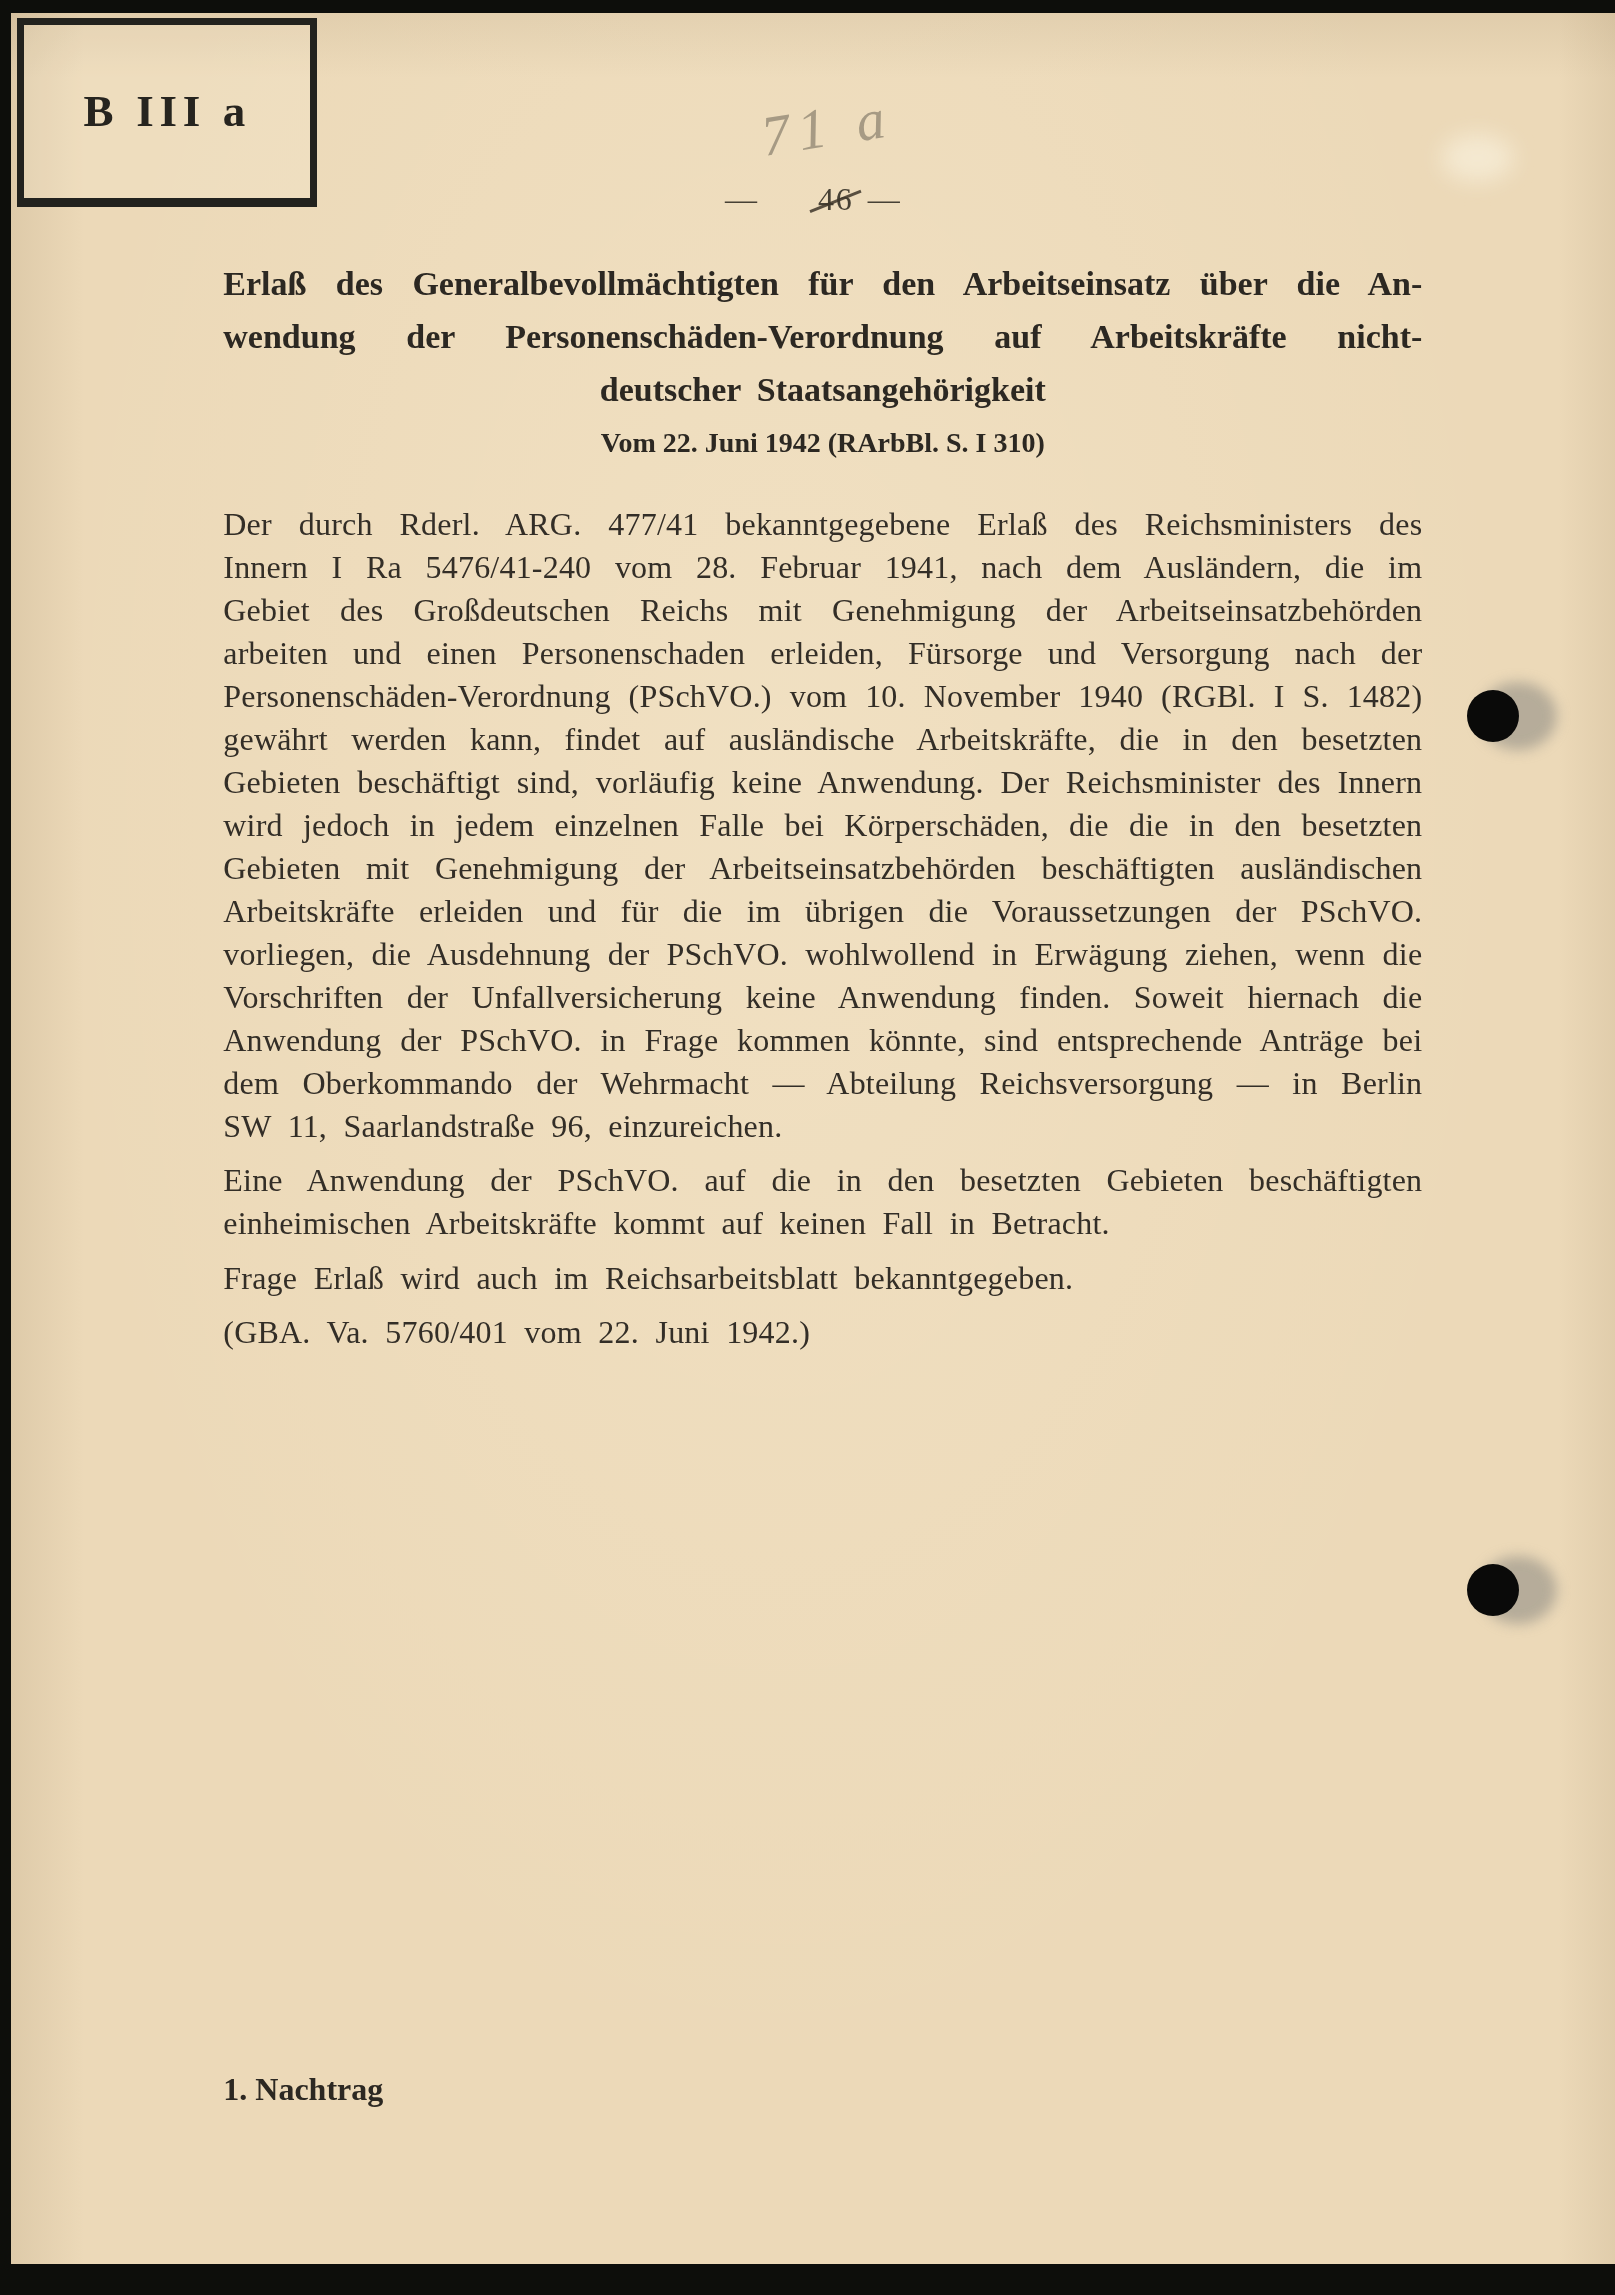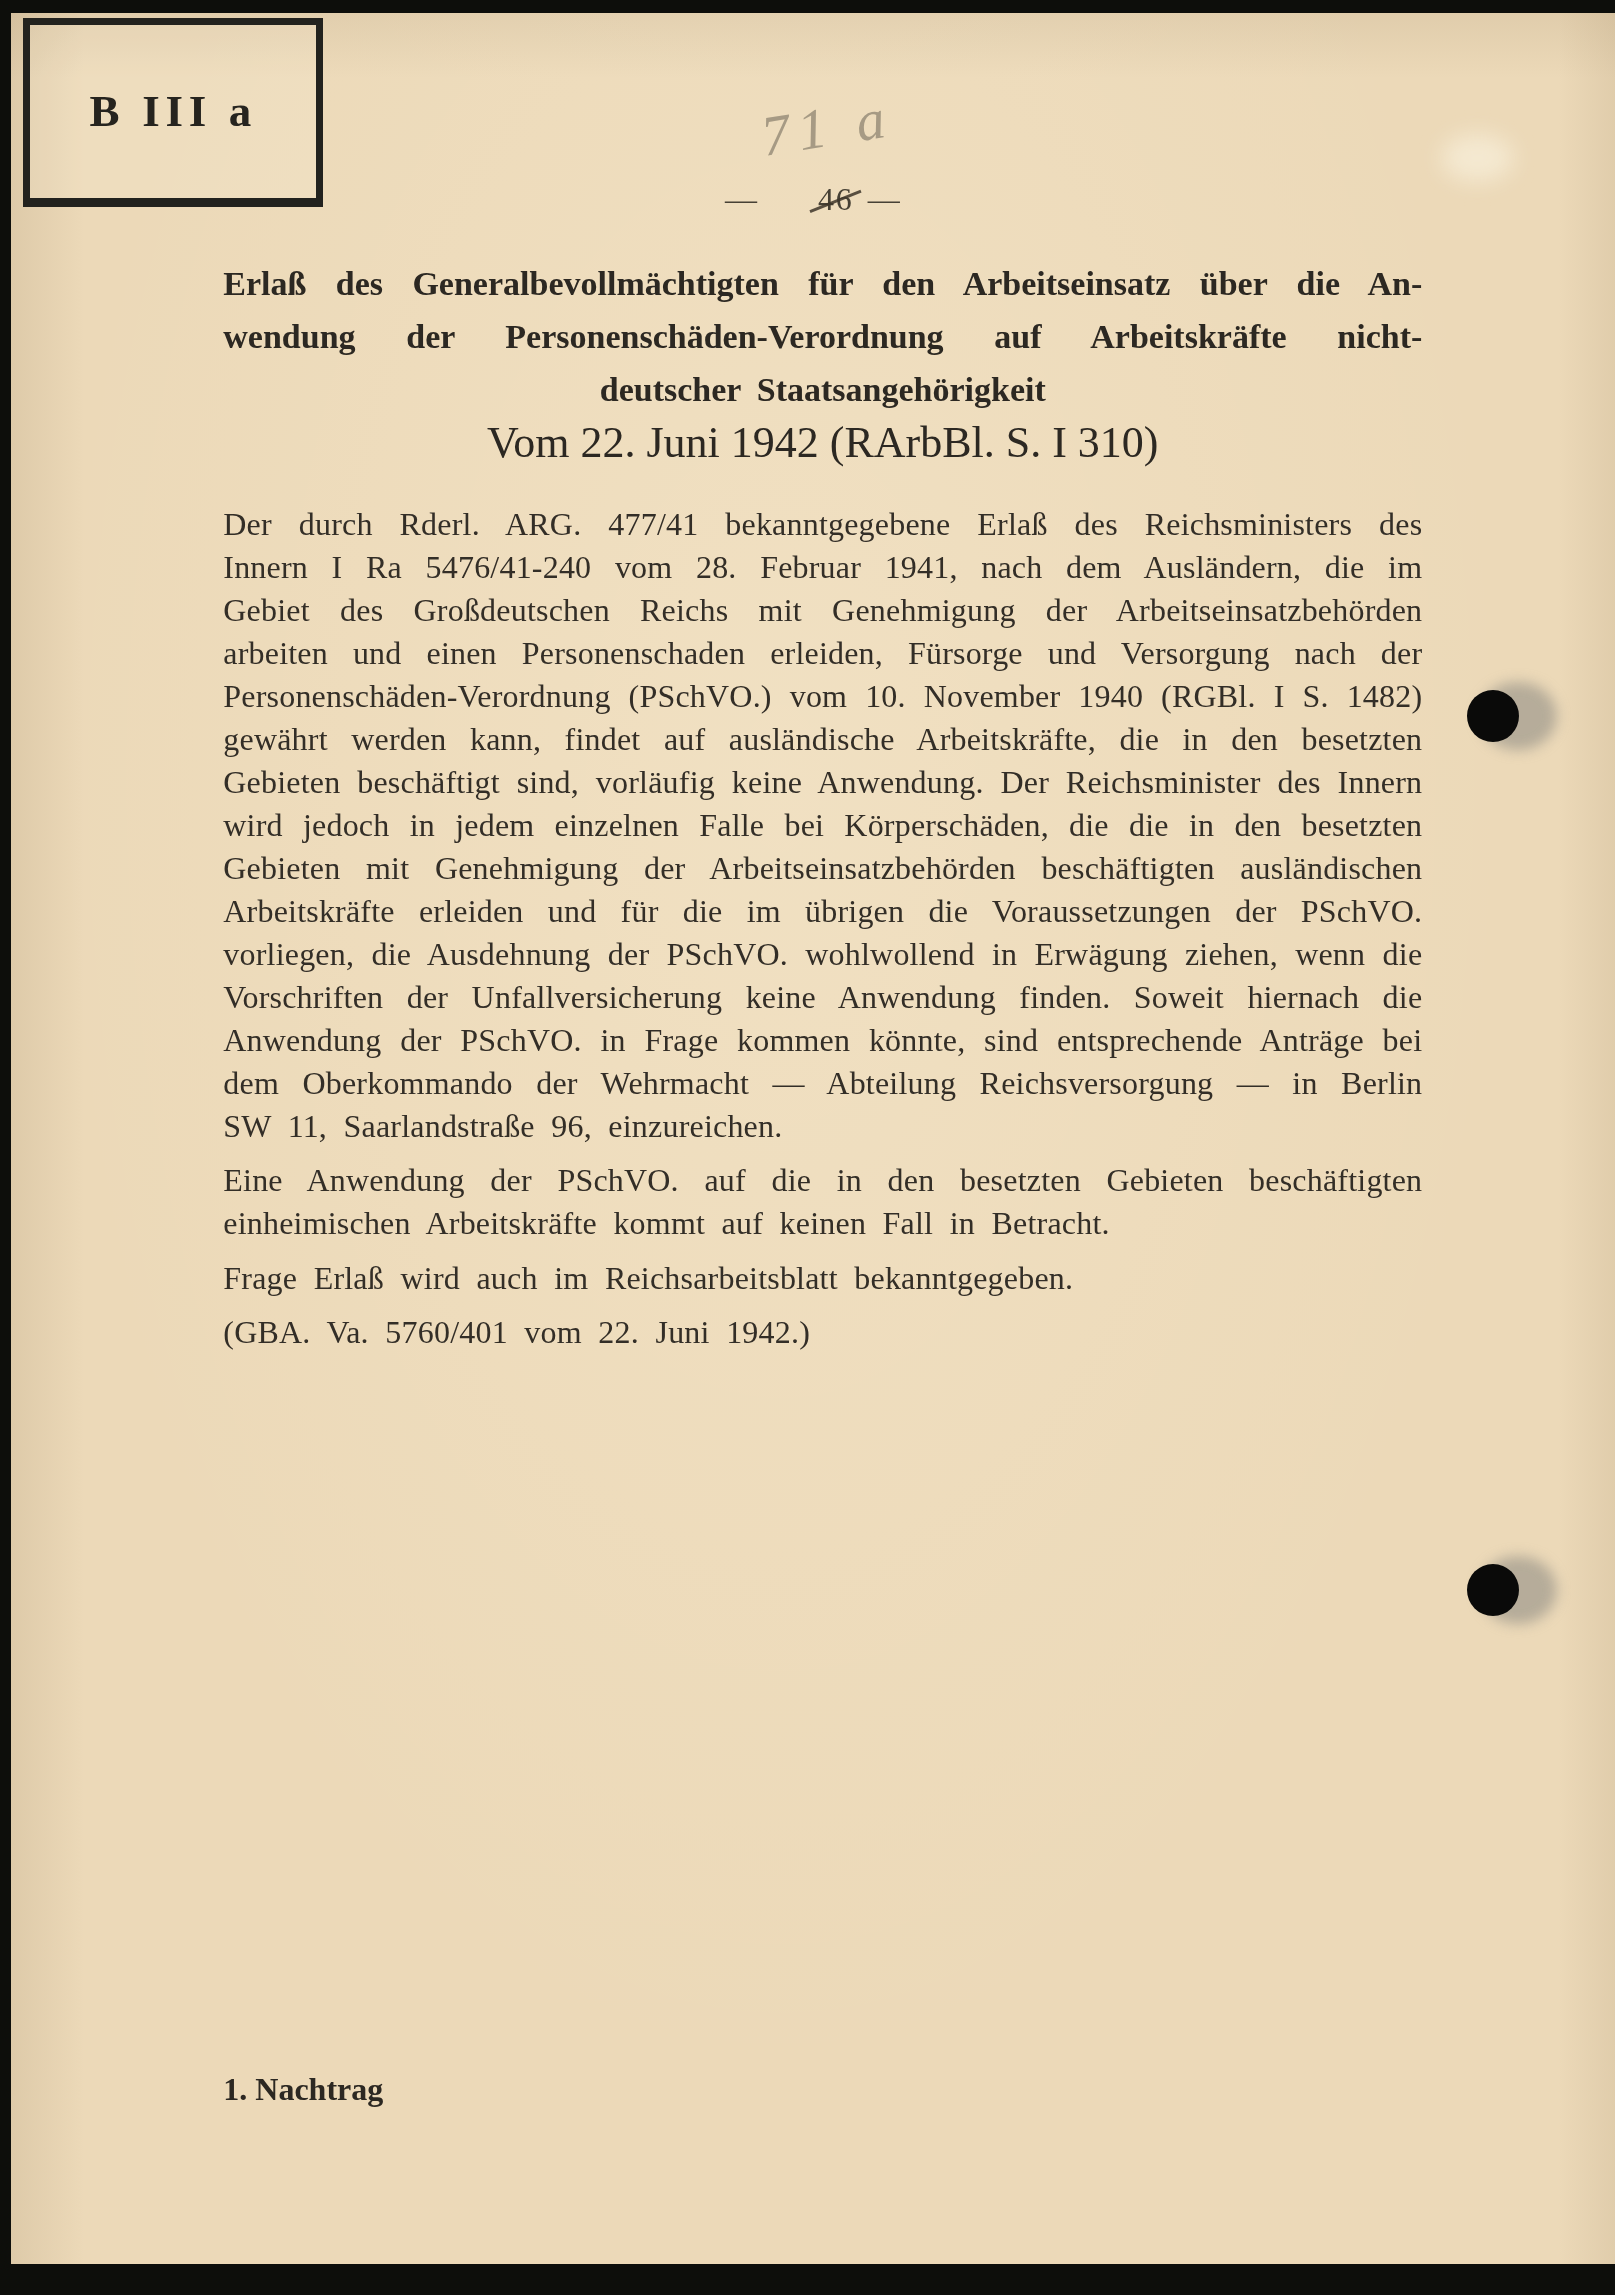--- a/index.html
+++ b/index.html
@@ -16,21 +16,21 @@
     background:
       radial-gradient(ellipse at 48% 34%, rgba(255,246,224,.25), rgba(0,0,0,0) 62%),
       linear-gradient(to right, rgba(120,95,60,.12), rgba(0,0,0,0) 73px),
       linear-gradient(to left, rgba(120,95,60,.10), rgba(0,0,0,0) 57px),
       linear-gradient(to bottom, rgba(120,95,60,.10), rgba(0,0,0,0) 65px),
       #ecd9b8;
     color:#2f2b24;
   }
   
   .corner-box{
-    position:absolute;left:12px;top:4.8px;
+    position:absolute;left:6px;top:4.8px;
     width:300px;height:189px;
     border:7.3px solid #22221e;
     border-bottom-width:9px;
     box-sizing:border-box;
     display:flex;align-items:center;justify-content:center;
     background:rgba(255,248,230,.15);
   }
   .corner-box span{
     font-weight:700;font-size:45px;letter-spacing:5.7px;color:#26241f;
   }
@@ -59,21 +59,21 @@
   .doc{
     position:absolute;left:212px;top:244px;width:1199px;
   }
   .title-line{
     font-weight:700;font-size:34px;line-height:53px;color:#2c2822;
     text-align:justify;text-align-last:justify;
     word-spacing:0.22em;
   }
   .title-line.center{text-align:center;text-align-last:center;}
   .subtitle{
-    font-weight:400;font-size:44px;line-height:53px;color:#2c2822;
+    font-weight:700;font-size:28px;line-height:53px;color:#2c2822;
     text-align:center;margin-bottom:34px;
   }
   .body-p{
     margin:0 0 11.3px 0;
     font-size:32px;line-height:43px;
     text-align:justify;
     word-spacing:0.26em;
     letter-spacing:0.2px;
     color:#332e27;
   }

